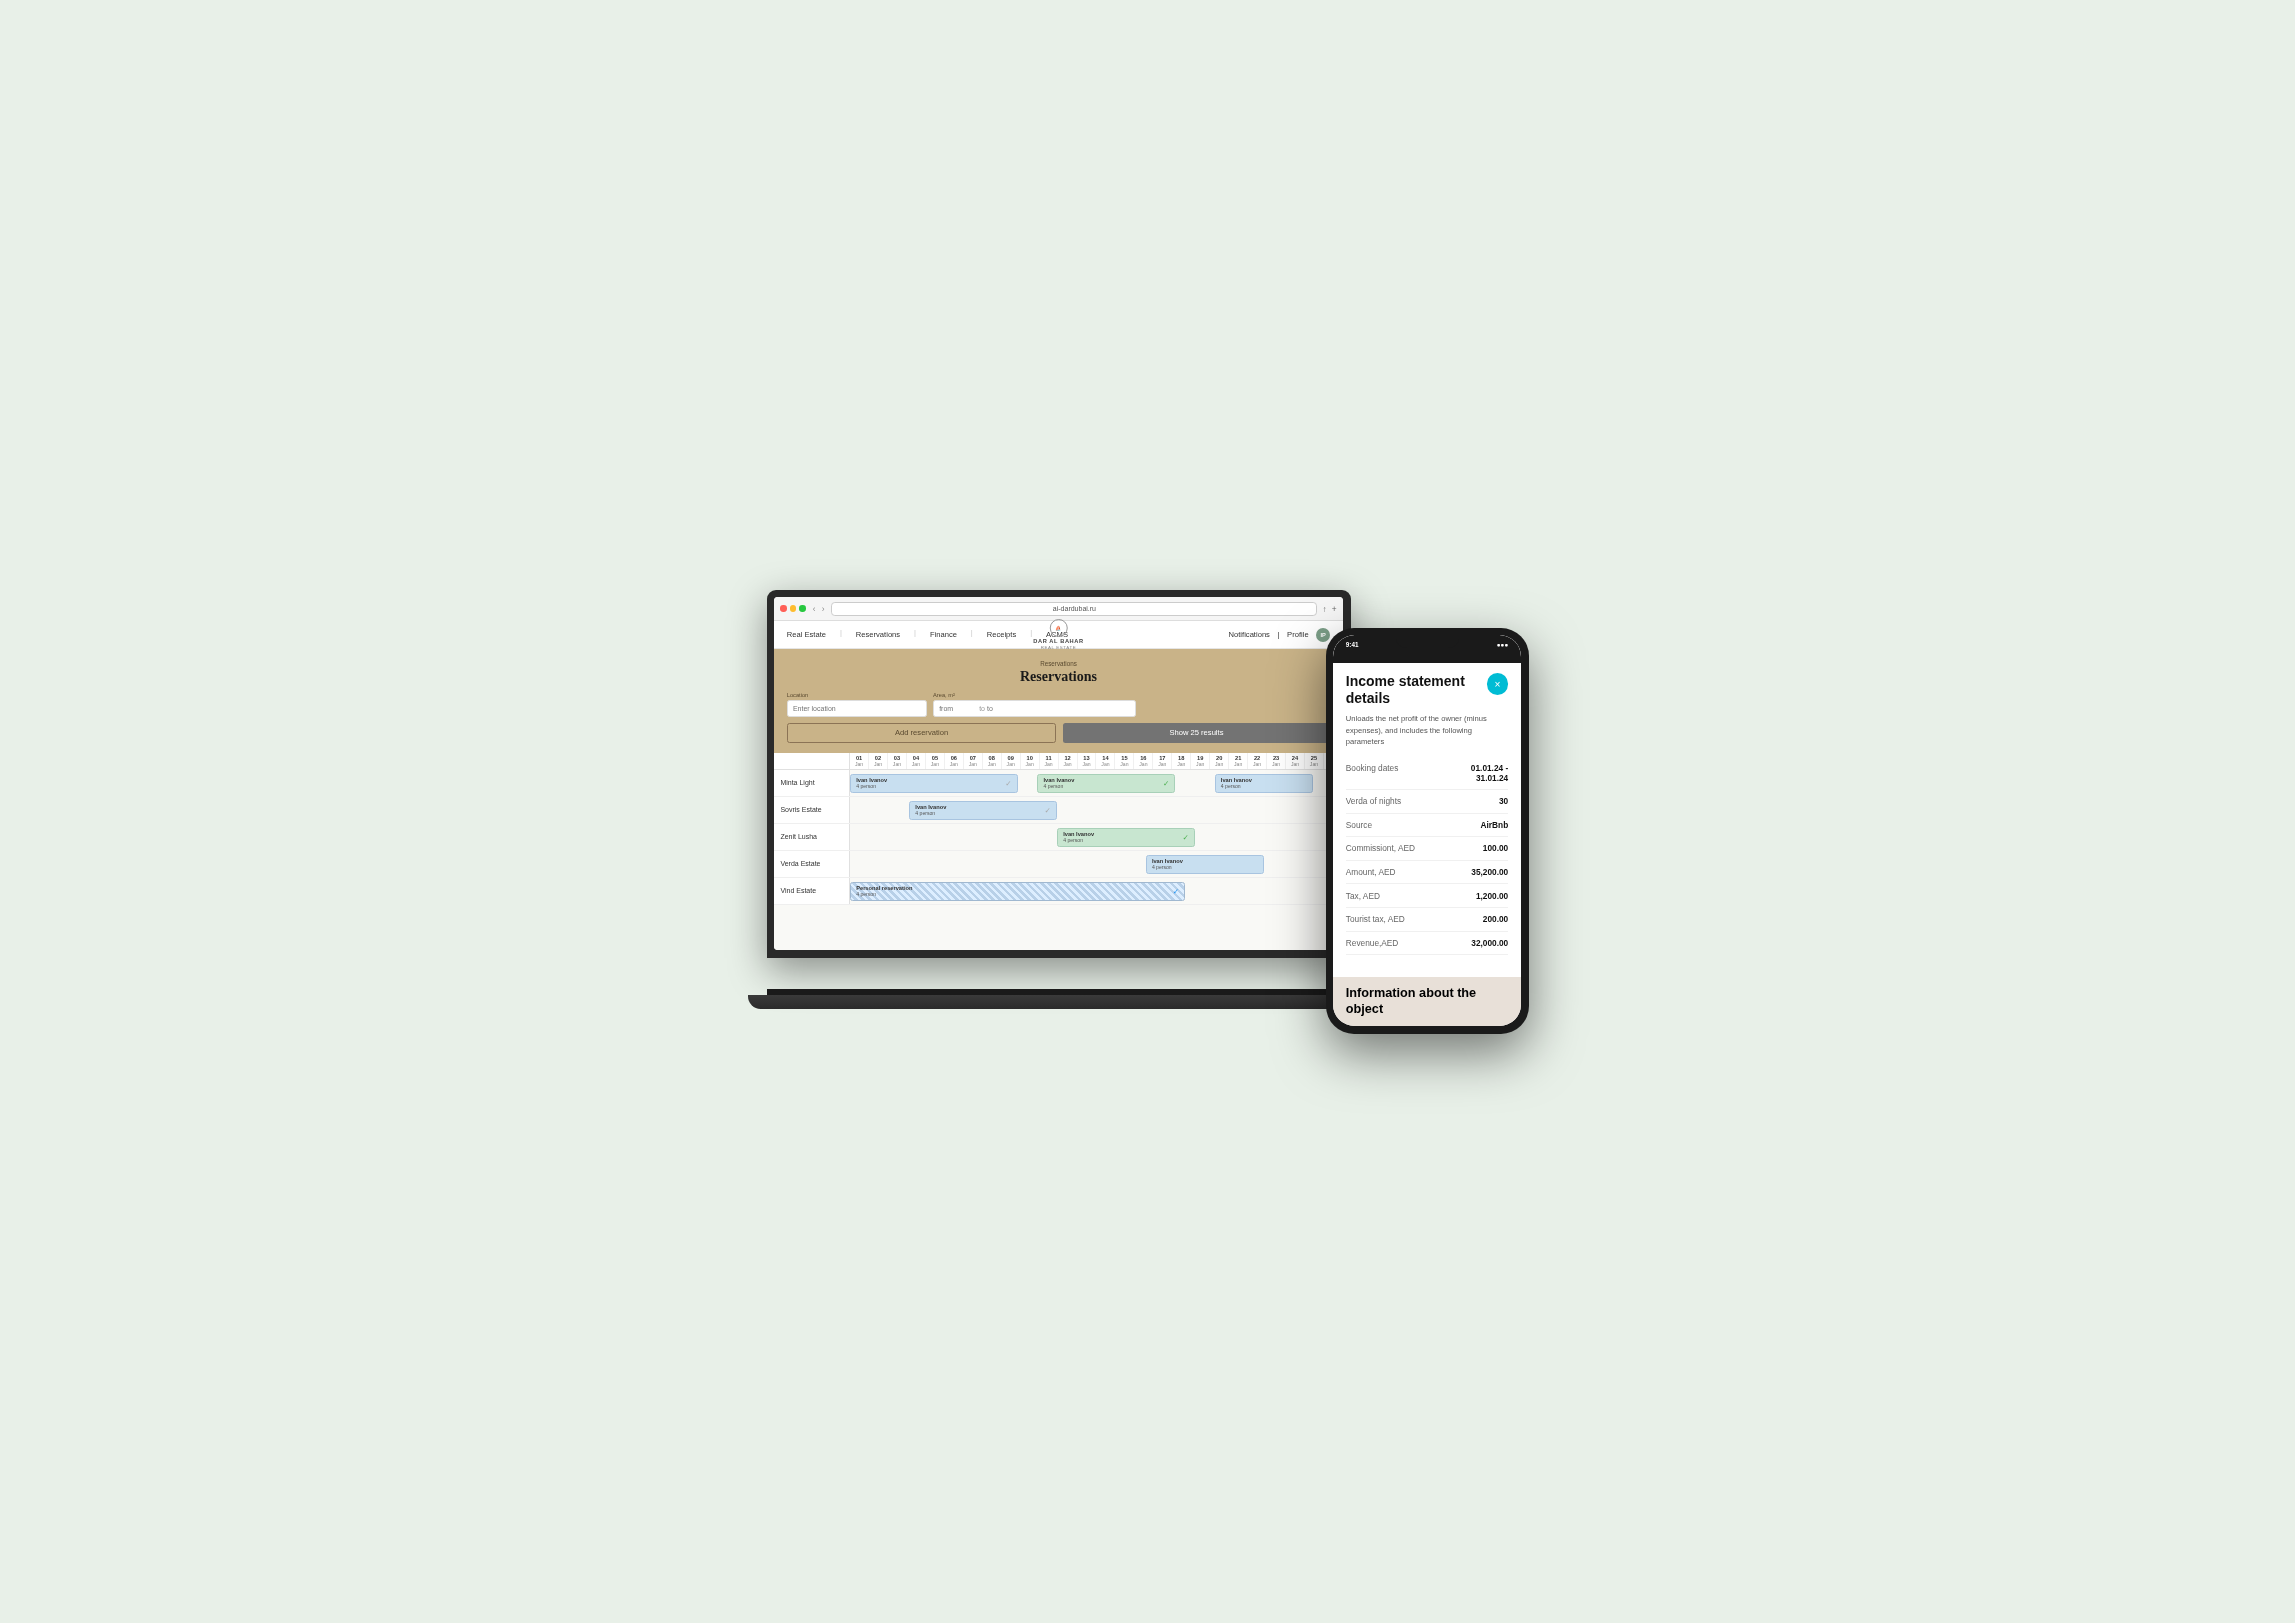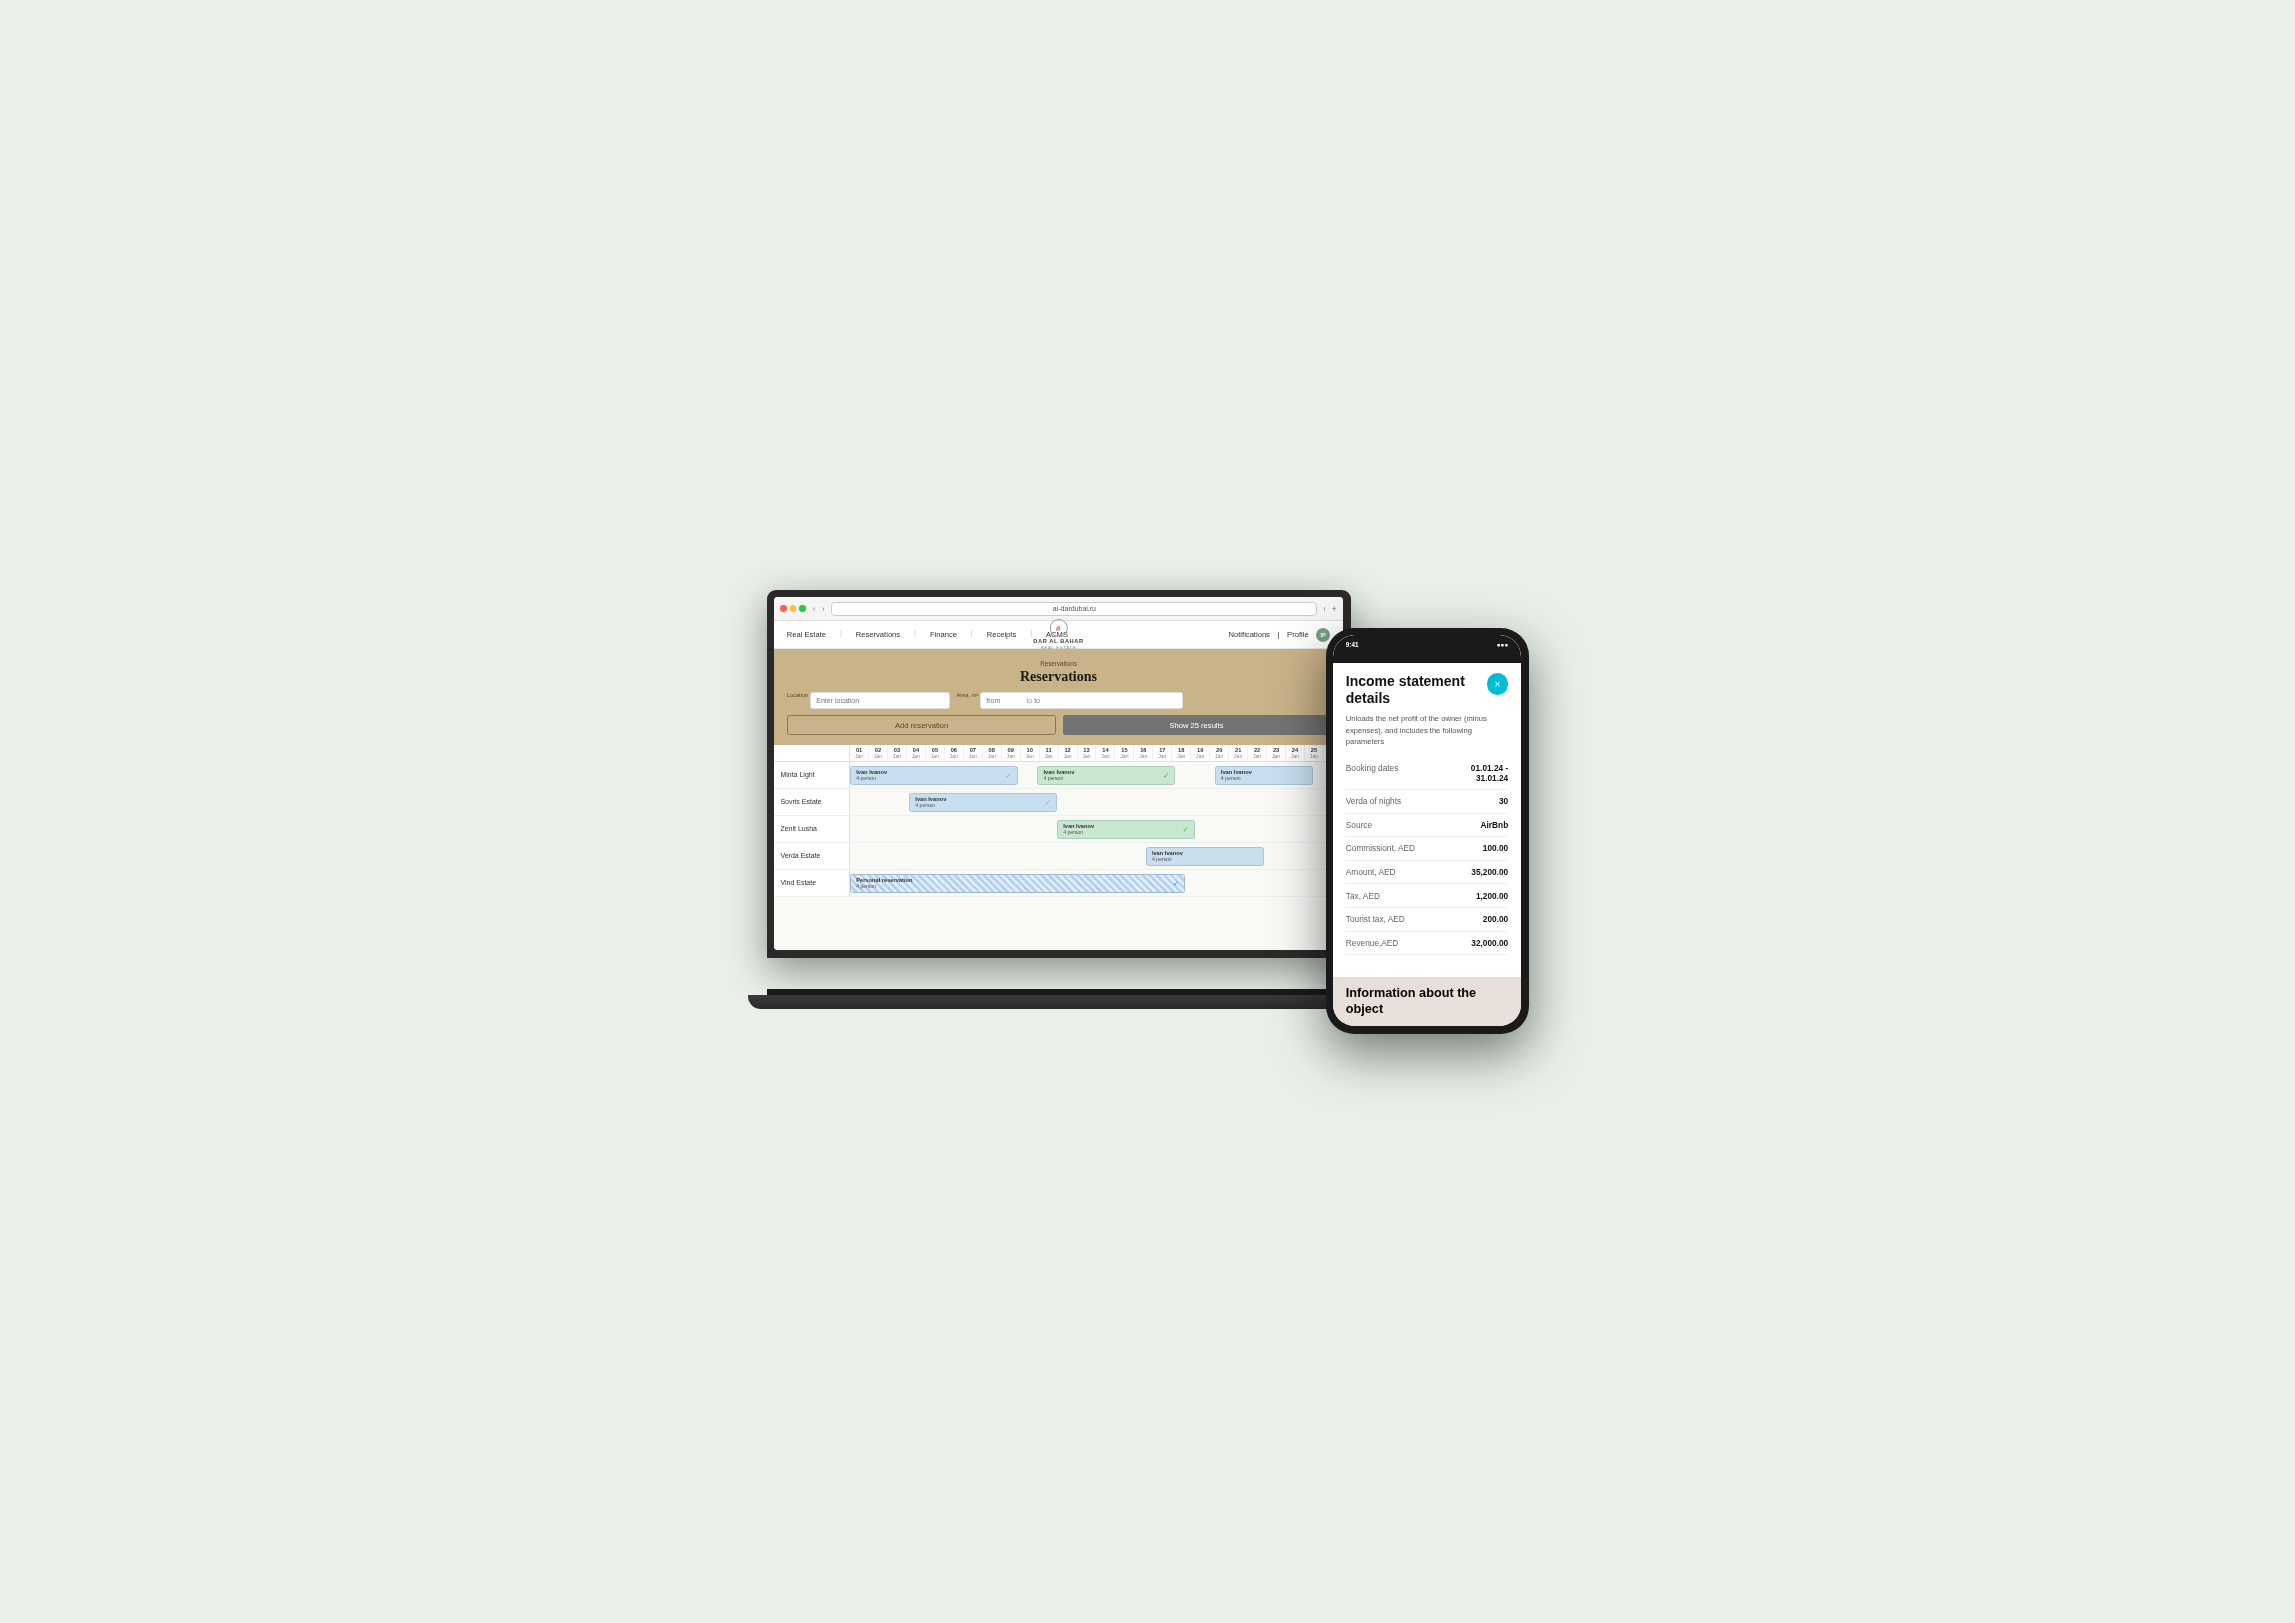--- a/index.html
+++ b/index.html
@@ -224,21 +224,21 @@
     }
 
     .filter-row {
       display: flex;
       gap: 6.3px;
       margin-bottom: 6.3px;
     }
 
     .filter-group {
       display: flex;
-      flex-direction: row;
+      flex-direction: column;
       gap: 1.9px;
     }
 
     .filter-label {
       font-size: 5.7px;
       color: #5a4a30;
       font-weight: 500;
     }
 
     .filter-input {

